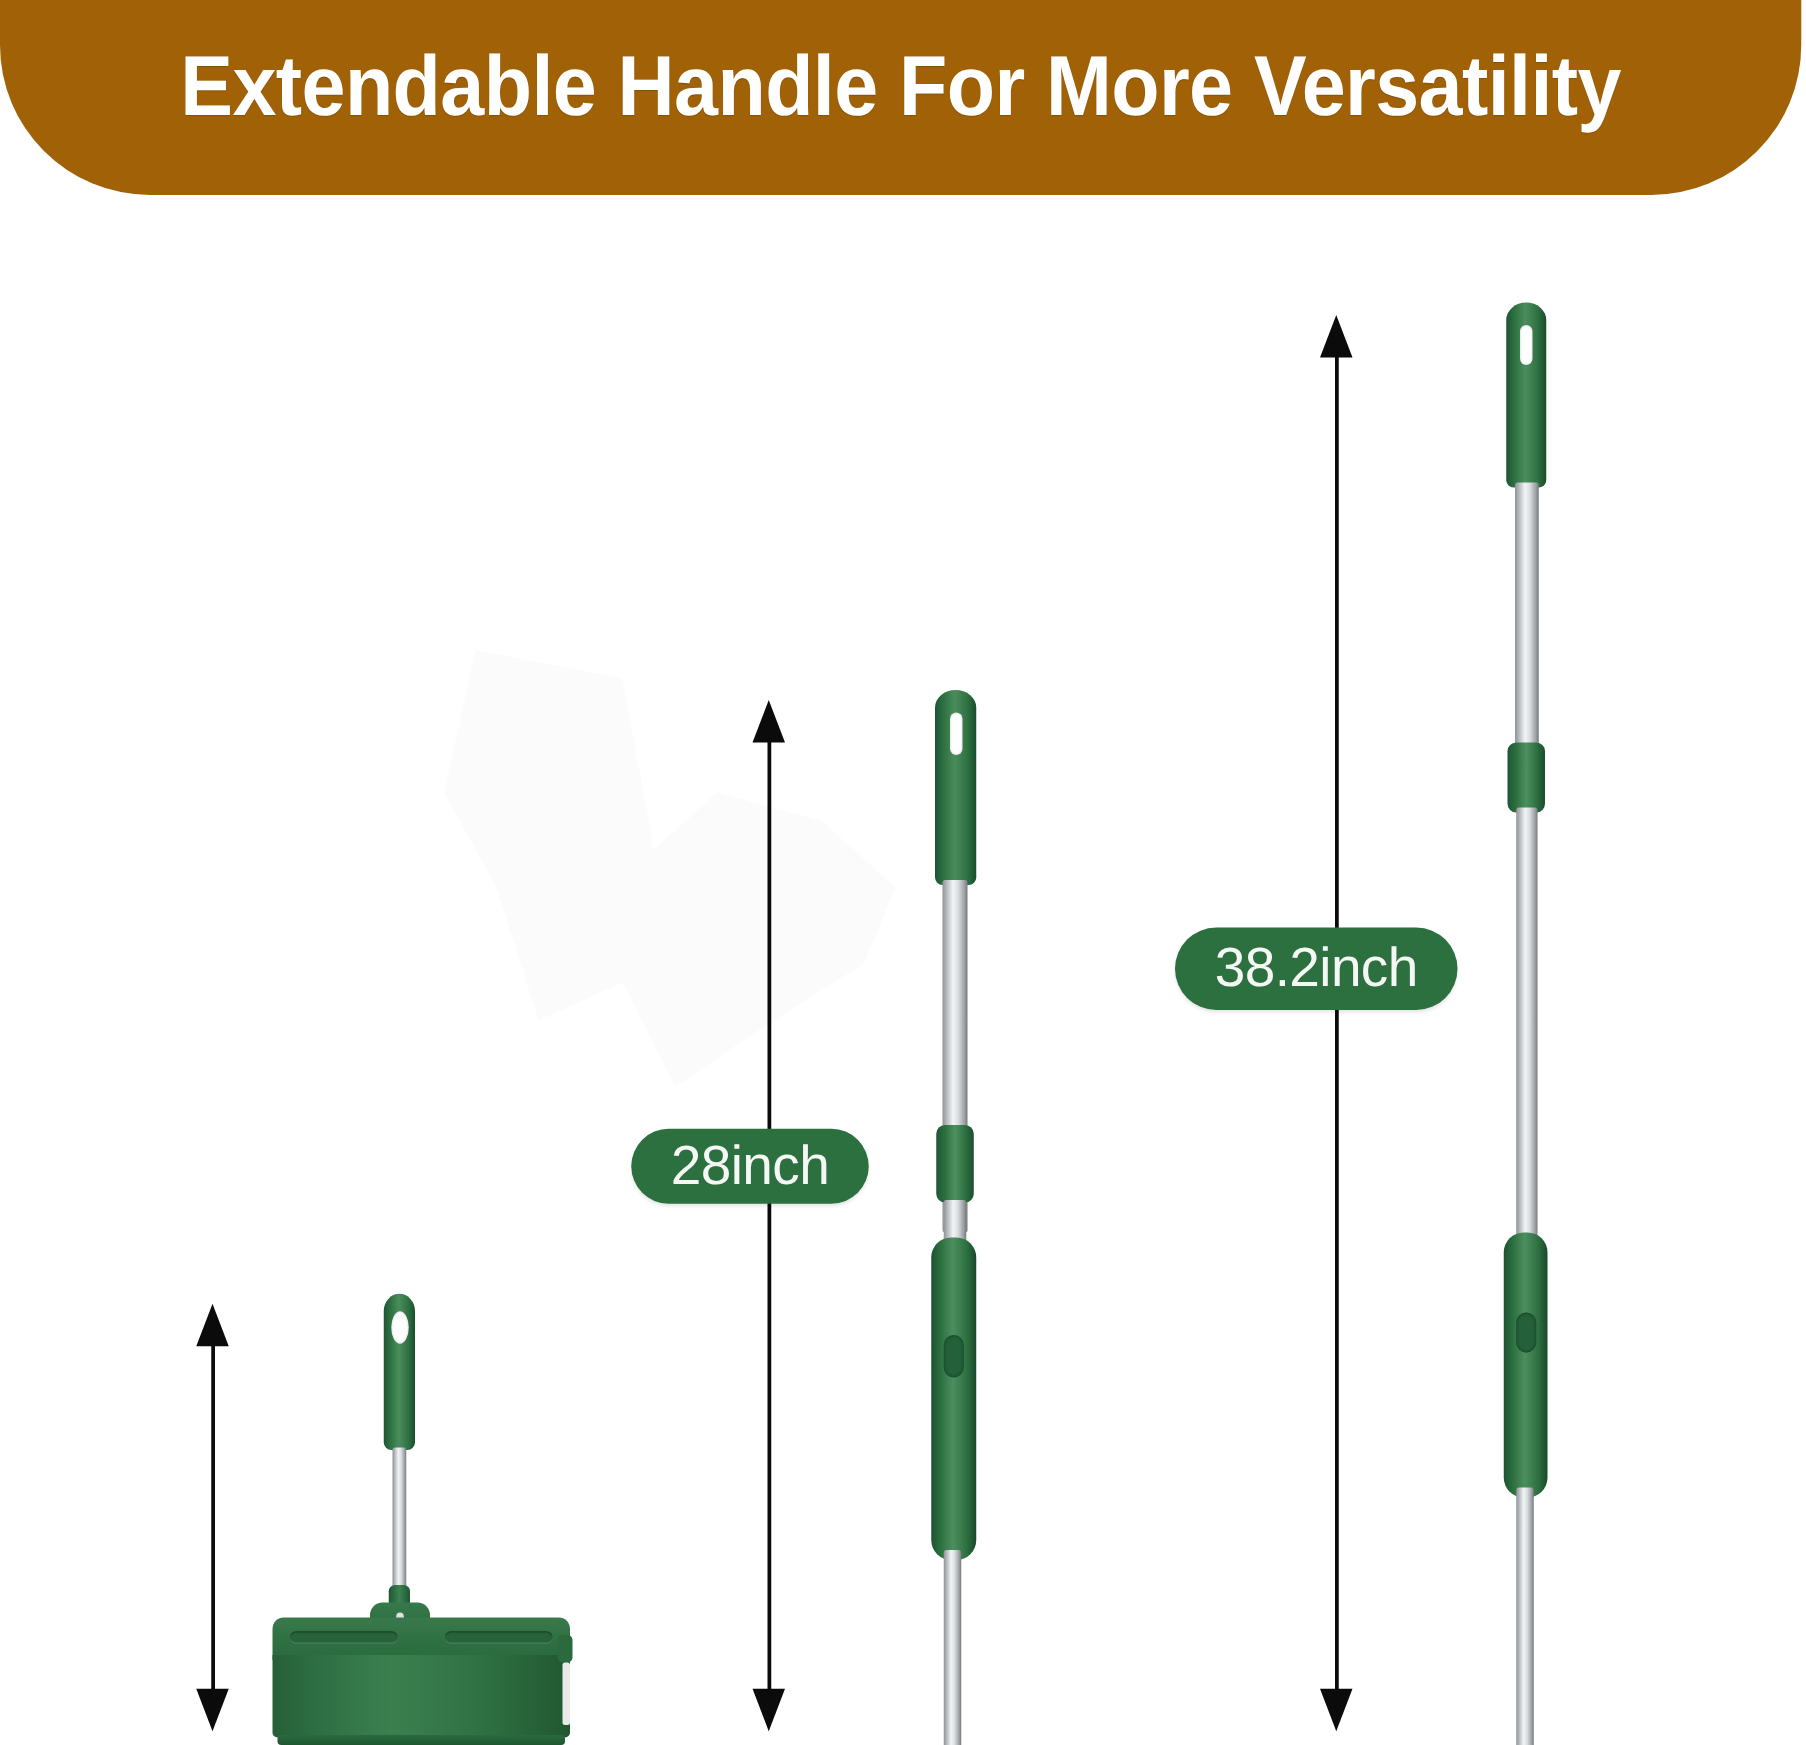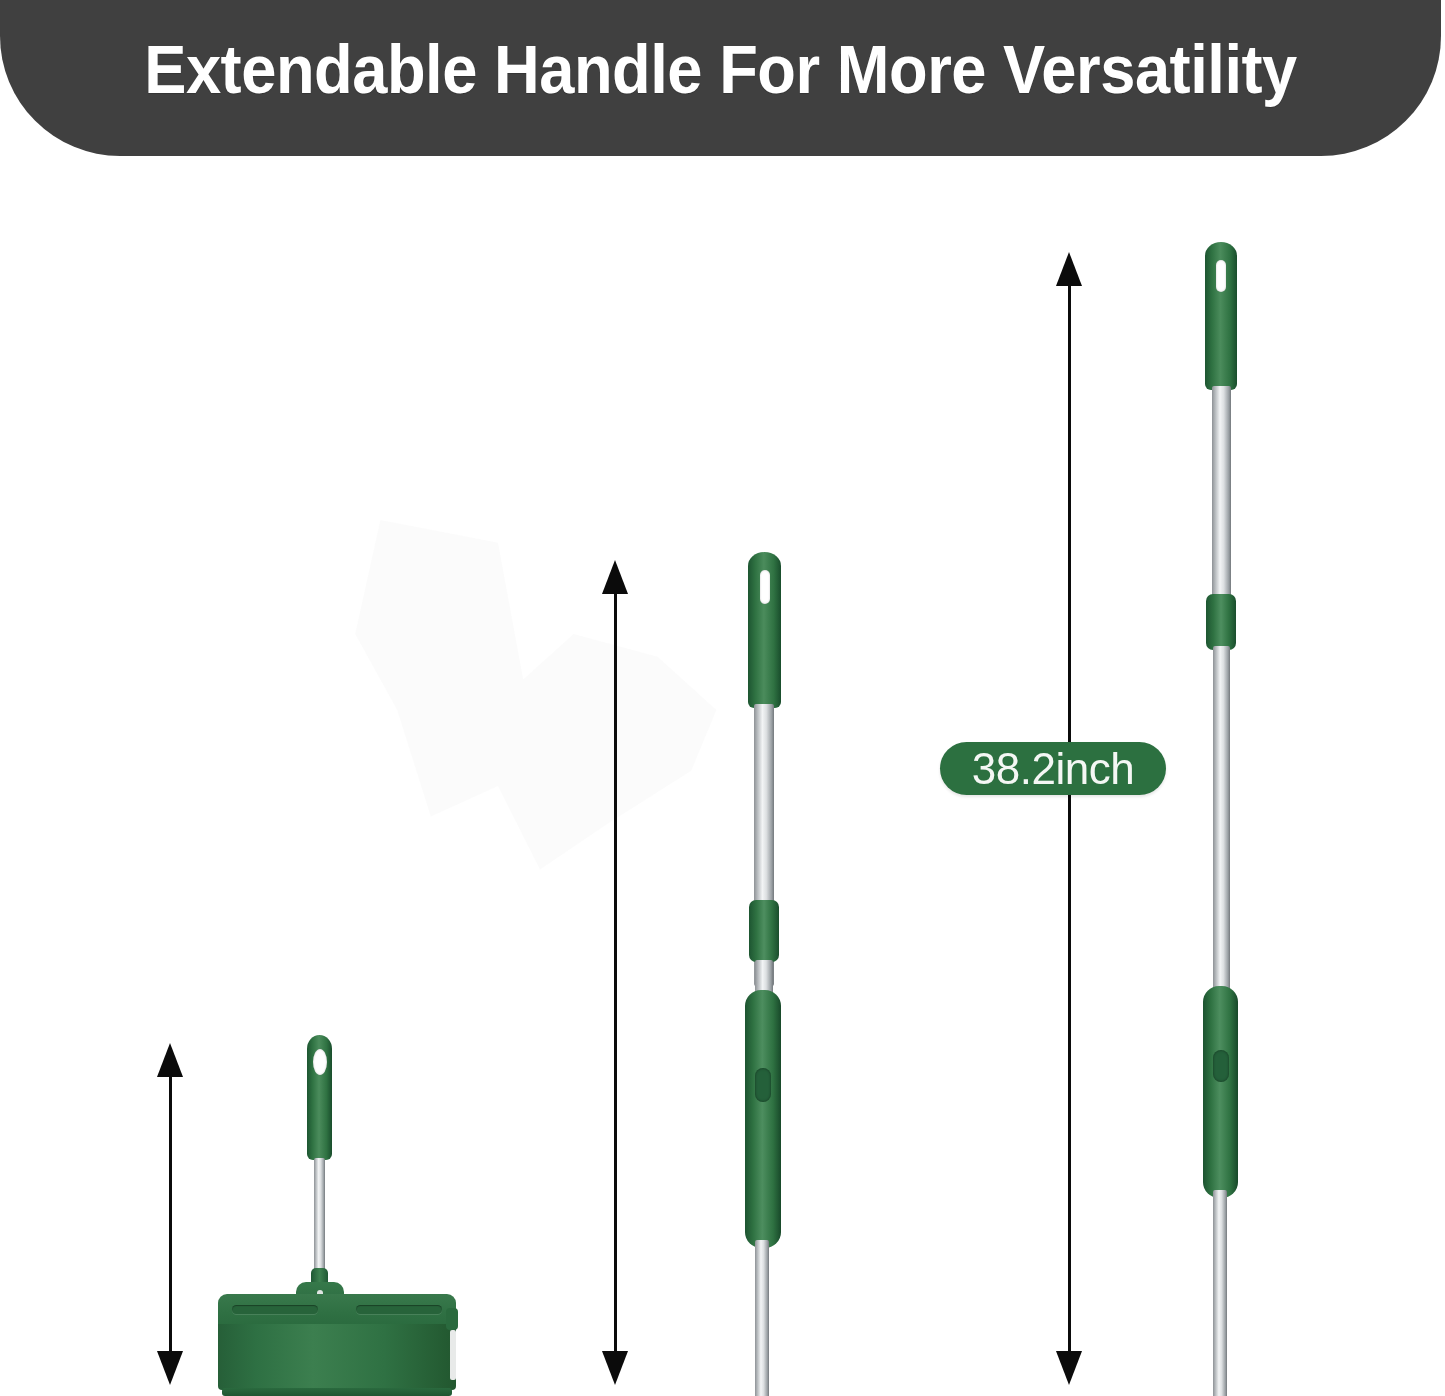--- a/index.html
+++ b/index.html
@@ -13,21 +13,21 @@
     height:1396px;
     background:#ffffff;
     overflow:hidden;
   }
 
   
   .banner{
     position:absolute;
     left:0px; top:0px;
     width:1441px; height:156px;
-    background:#404040;
+    background:#a16207;
     border-bottom-left-radius:120px;
     border-bottom-right-radius:120px;
     box-sizing:border-box;
     text-decoration:underline;
   }
   .banner-title{
     position:absolute;
     left:0; right:0; top:30px;
     text-align:center;
     color:#ffffff;
@@ -234,20 +234,23 @@
       <div class="head-lip" style="left:4px; top:94px; width:230px; height:8px;"></div>
     </div>
   </div>
 
   <div class="measure" style="left:602px; top:560px; width:26px; height:825px;">
     <div class="head up"></div>
     <div class="stem" style="top:30px; bottom:30px;"></div>
     <div class="head down"></div>
   </div>
 
+  <div class="pill" style="left:505px; top:903px; width:190px; height:60px;">
+    <span>28inch</span>
+  </div>
 
   <div class="mop" style="left:640px; top:548px; width:300px; height:848px;">
 
     <div class="grip" style="left:108px; top:4px; width:33px; height:156px;">
       <div class="hole" style="margin-left:-5px; top:18px; width:10px; height:34px; border-radius:6px;"></div>
     </div>
 
     <div class="shaft" style="left:114px; top:156px; width:20px; height:282px;"></div>
 
     <div class="collar" style="left:109px; top:352px; width:30px; height:62px;"></div>
@@ -261,21 +264,21 @@
     <div class="shaft" style="left:115px; top:692px; width:14px; height:230px;"></div>
 
   </div>
 
   <div class="measure" style="left:1056px; top:252px; width:26px; height:1133px;">
     <div class="head up"></div>
     <div class="stem" style="top:30px; bottom:30px;"></div>
     <div class="head down"></div>
   </div>
 
-  <div class="pill" style="left:940px; top:742px; width:226px; height:53px;">
+  <div class="pill" style="left:940px; top:742px; width:226px; height:66px;">
     <span>38.2inch</span>
   </div>
 
   <div class="mop" style="left:1095px; top:238px; width:310px; height:1158px;">
 
     <div class="grip" style="left:110px; top:4px; width:32px; height:148px;">
       <div class="hole" style="margin-left:-5px; top:18px; width:10px; height:32px; border-radius:6px;"></div>
     </div>
 
     <div class="shaft" style="left:117px; top:148px; width:19px; height:222px;"></div>

